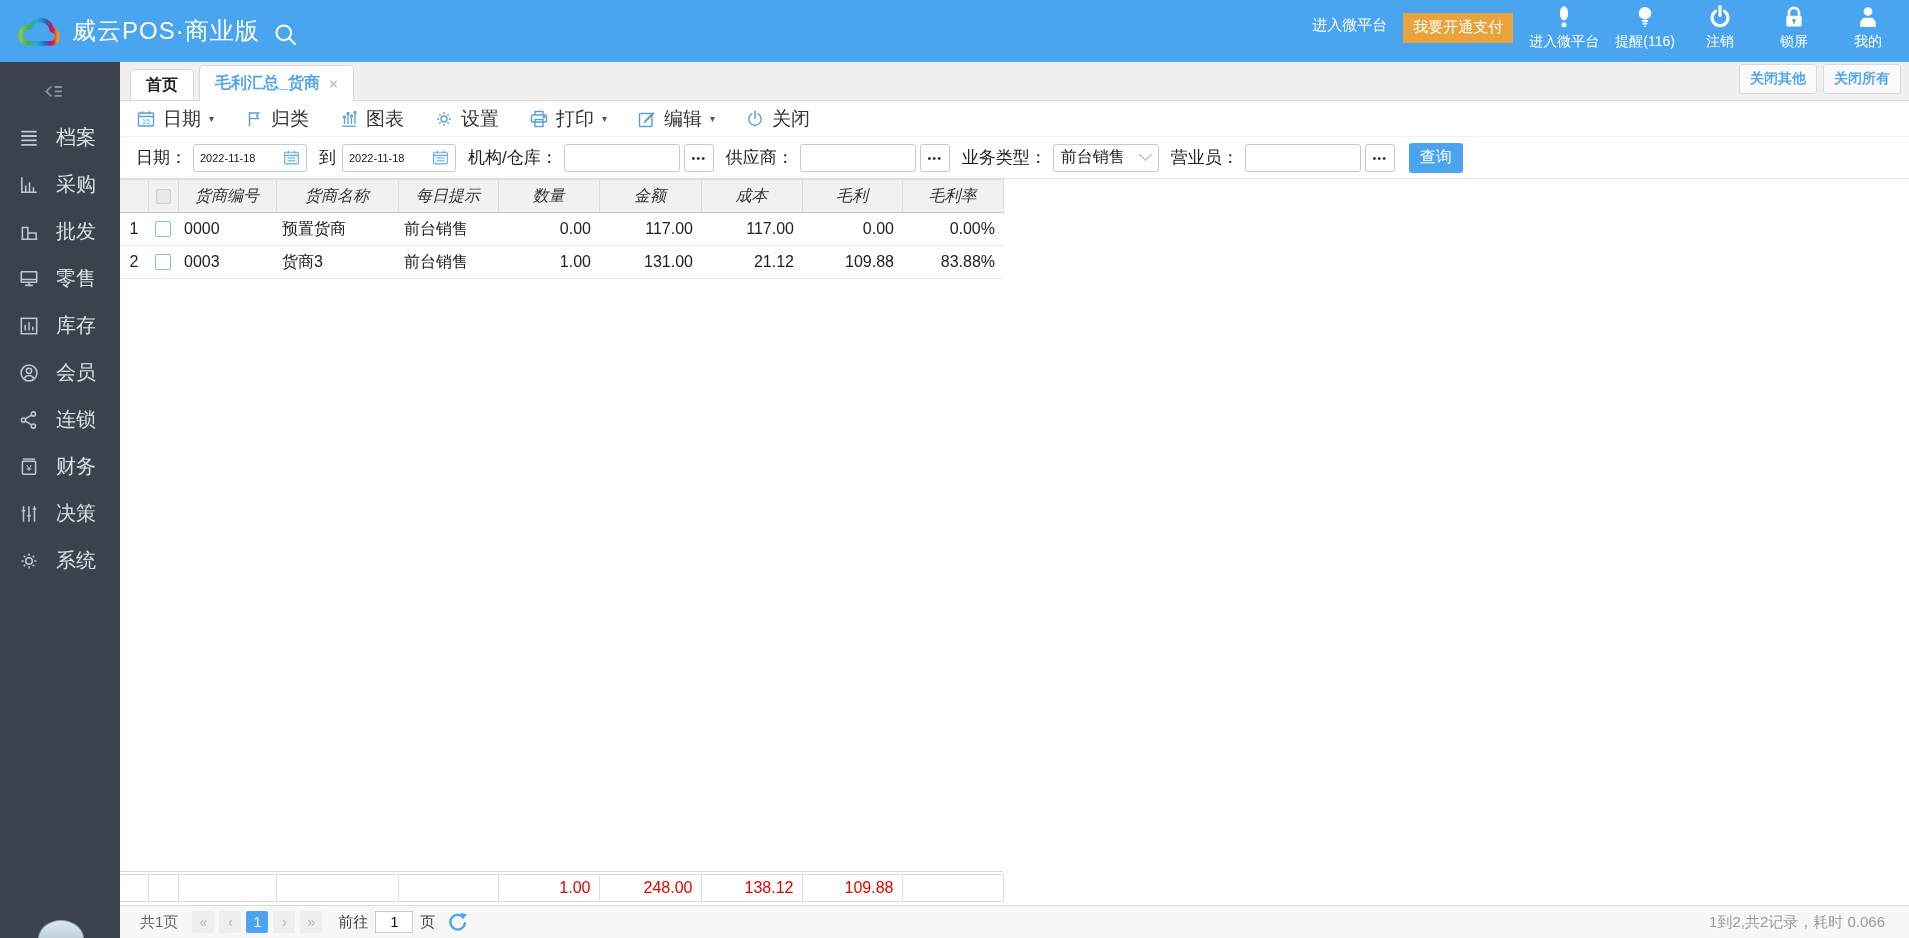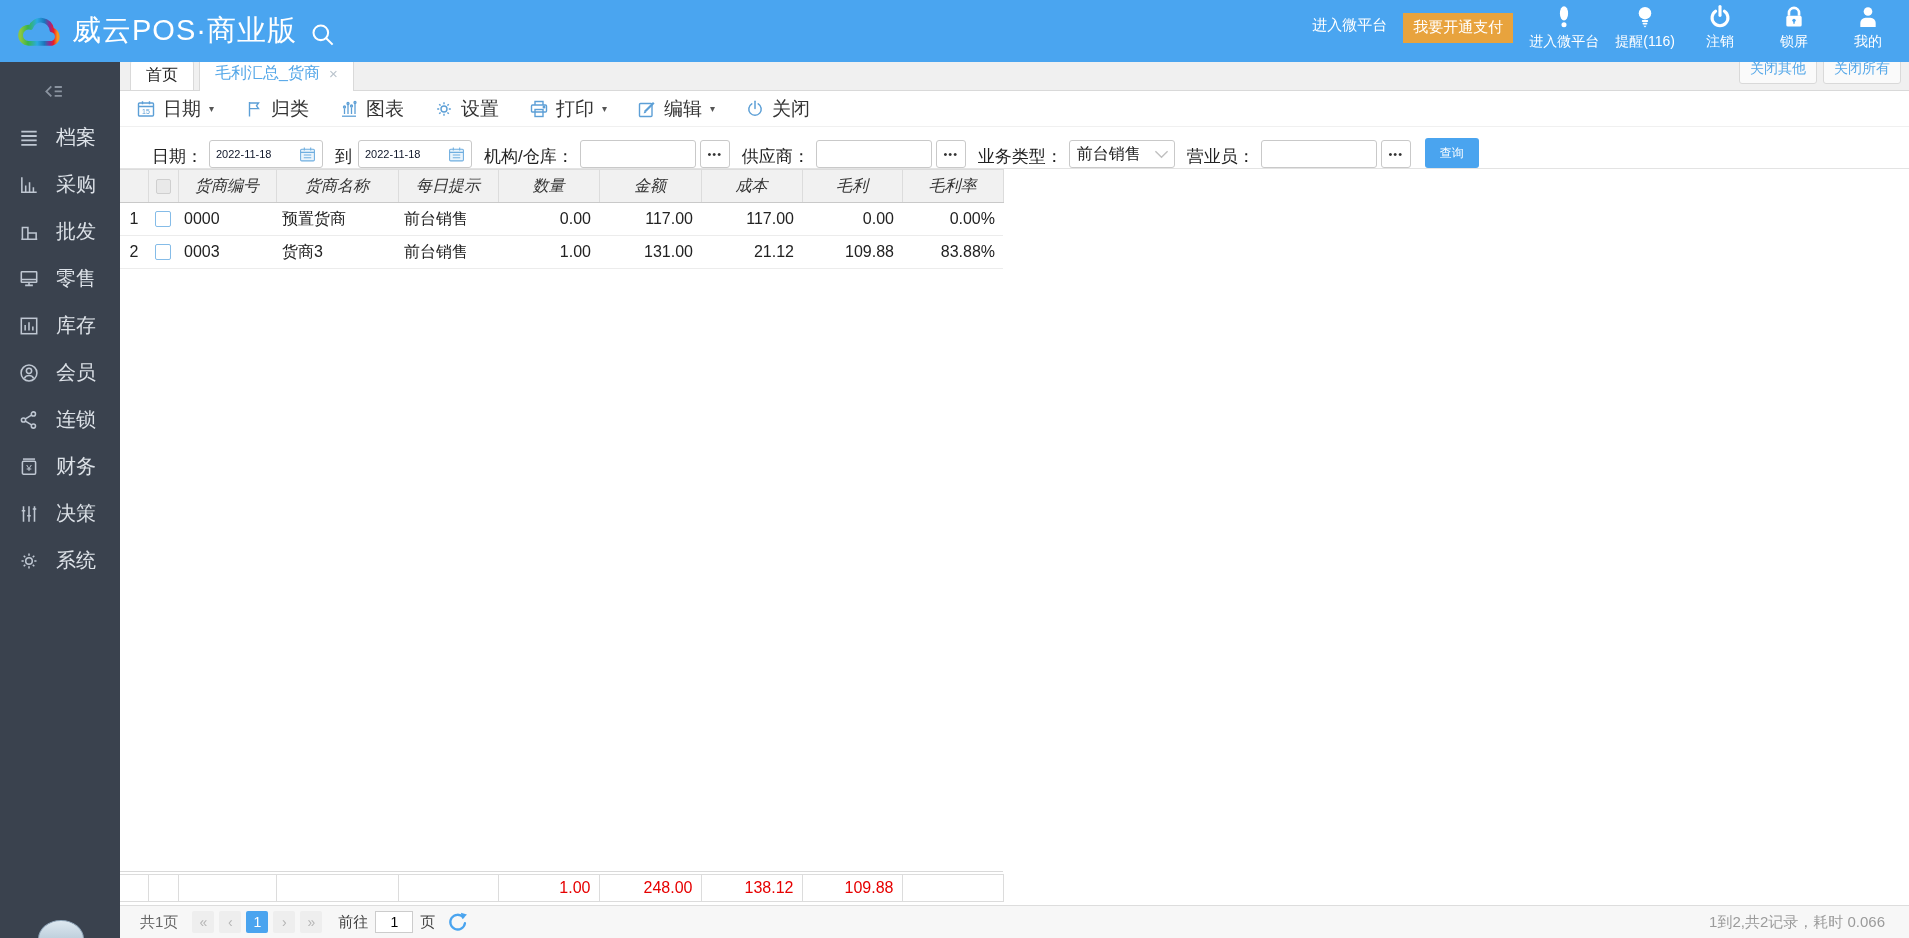--- a/index.html
+++ b/index.html
@@ -7,67 +7,67 @@
   body {
     width:1909px; height:938px; position:relative; overflow:hidden;
     font-family:"Liberation Sans", sans-serif; background:#fff;
   }
   svg { display:block; }
 
   
   .header { position:absolute; top:0; left:0; width:1909px; height:62px;
     background:#4AA5F0; display:flex; align-items:center; color:#fff; z-index:5; }
   .logo { margin:0 10px 0 16px; }
-  .app-title { font-size:29px; letter-spacing:1px; }
+  .app-title { font-size:24px; letter-spacing:1px; }
   .hdr-search { margin-left:12px; margin-top:6px; cursor:pointer; }
   .header-right { margin-left:auto; display:flex; align-items:center; gap:16px; padding:0 12px 7px 0; }
   .header-link { font-size:15px; padding-bottom:4px; cursor:pointer; white-space:nowrap; }
   .pay-btn { background:#E8A33D; color:#fff; font-size:15px; padding:5px 10px 6px; cursor:pointer; white-space:nowrap;font-family:Liberation Mono, monospace; }
   .header-action { display:flex; flex-direction:column; align-items:center; gap:3px; min-width:58px; font-size:14px; cursor:pointer; }
 
   
   .sidebar { position:absolute; top:62px; left:0; bottom:0; width:120px; background:#3A424E; color:#DDE2E8; overflow:hidden; }
   .collapse-btn { padding:20px 0 12px 40px; cursor:pointer; }
   .side-item { display:flex; align-items:center; gap:15px; padding:10px 18px 10px 17px; font-size:20px; cursor:pointer; }
   .side-icon { width:24px; display:flex; justify-content:center; }
   .side-bubble { position:absolute; bottom:-20px; left:38px; width:46px; height:38px; border-radius:50%;
     background:linear-gradient(#DDE8F0,#9FB6C8); border:1px solid #8FA5B8; }
 
   
   .content { position:absolute; top:62px; left:120px; right:0; bottom:0; background:#fff; }
 
-  .tabbar { height:29px; background:#F0F0F0; border-bottom:1px solid #D9D9D9;
-    display:flex; align-items:flex-end; padding-left:10px; position:relative; }
+  .tabbar { height:39px; background:#F0F0F0; border-bottom:1px solid #D9D9D9;
+    display:flex; align-items:flex-end; padding-left:10px; position:relative;font-weight:bold; }
   .tab { display:flex; align-items:center; background:#fff; border:1px solid #D9D9D9; border-bottom:none;
     border-radius:5px 5px 0 0; height:31px; padding:0 15px; margin-right:5px; font-size:16px; color:#222; cursor:pointer; }
   .tab.active { color:#54A7E8; height:36px; margin-bottom:-1px; z-index:2; }
   .tab-close { margin-left:9px; color:#B9C3CC; font-size:15px; cursor:pointer; }
   .tab-actions { position:absolute; right:8px; bottom:6px; display:flex; gap:6px; }
   .tab-btn { background:#FAFAFA; border:1px solid #D9D9D9; border-radius:3px; color:#54A7E8;
     font-size:14px; padding:5px 10px; cursor:pointer; }
 
   .toolbar { display:flex; align-items:center; height:36px; padding-left:16px; gap:30px; border-bottom:1px solid #F0F0F0; }
   .tool-item { display:flex; align-items:center; gap:7px; font-size:19px; color:#333; cursor:pointer; white-space:nowrap; }
   .caret { font-size:10px; color:#555; margin-left:1px; }
 
-  .filterbar { display:flex; align-items:flex-end; height:42px; padding-left:32px; font-size:17px;
+  .filterbar { display:flex; align-items:center; height:42px; padding-left:16px; font-size:17px;
     color:#222; border-bottom:1px solid #E3E3E3; }
   .f-label { margin:0 6px 0 12px; white-space:nowrap; }
   .f-label.first { margin-left:0; }
   .input-box { display:flex; align-items:center; border:1px solid #C9C9C9; border-radius:3px; height:28px;
     background:#fff; padding:0 6px; }
   .input-box input { border:none; outline:none; font-size:11px; width:100%; font-family:inherit; color:#0f172a; padding:0; background:transparent; }
   .date-box { width:114px; gap:4px; }
   .plain-input { width:116px; }
   .dots-btn { width:30px; height:28px; border:1px solid #C9C9C9; border-radius:3px; background:#fff;
     display:flex; align-items:center; justify-content:center; font-size:11px; letter-spacing:1px; color:#333;
     margin-left:4px; cursor:pointer; }
   .select-box { width:106px; height:28px; border:1px solid #C9C9C9; border-radius:3px; background:#fff;
     display:flex; align-items:center; justify-content:space-between; padding:0 5px 0 7px; font-size:16px; cursor:pointer; }
-  .search-btn { margin-left:14px; width:54px; height:30px; background:#4AA4EF; color:#fff; font-size:12px;
+  .search-btn { margin-left:14px; width:54px; height:30px; background:#4AA4EF; color:#fff; font-size:16px;
     border:none; border-radius:3px; cursor:pointer; font-family:inherit; }
 
   
   .grid-table { border-collapse:collapse; table-layout:fixed; width:883px; font-size:16px; }
   .grid-table th { background:#F1F1F1; border-top:1px solid #DCDCDC; border-right:1px solid #DCDCDC;
     border-bottom:1px solid #C9C9C9; height:33px; font-weight:normal; color:#333; text-align:center;font-style:italic; }
   .grid-table td { height:33px; border-bottom:1px solid #ECECEC; color:#222; overflow:hidden; white-space:nowrap; }
   .num-col { text-align:right; padding-right:8px; }
   .txt-col { text-align:left; padding-left:6px; }
   .rownum { text-align:center; color:#333; }

